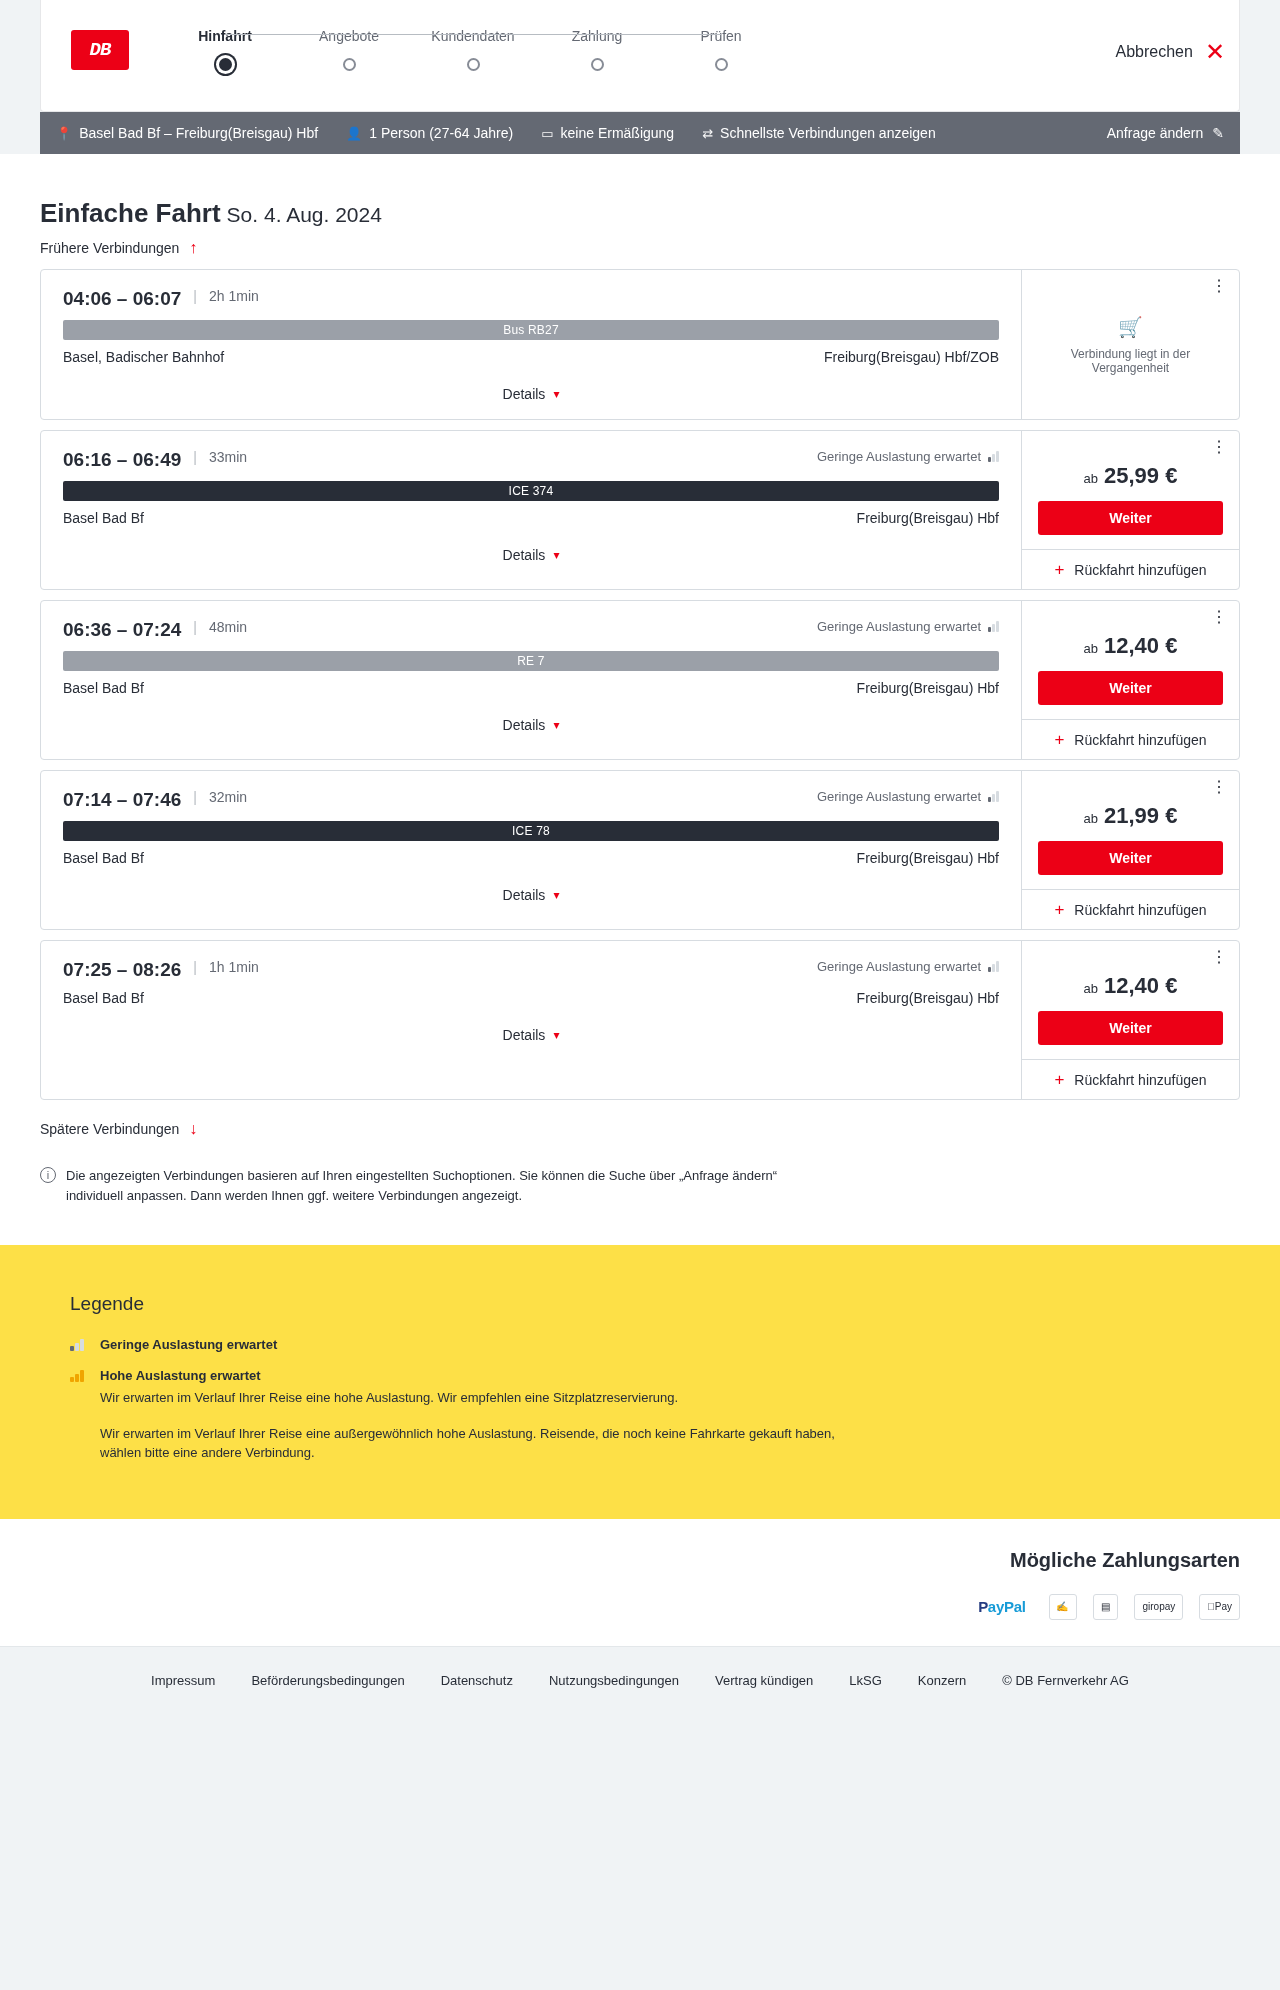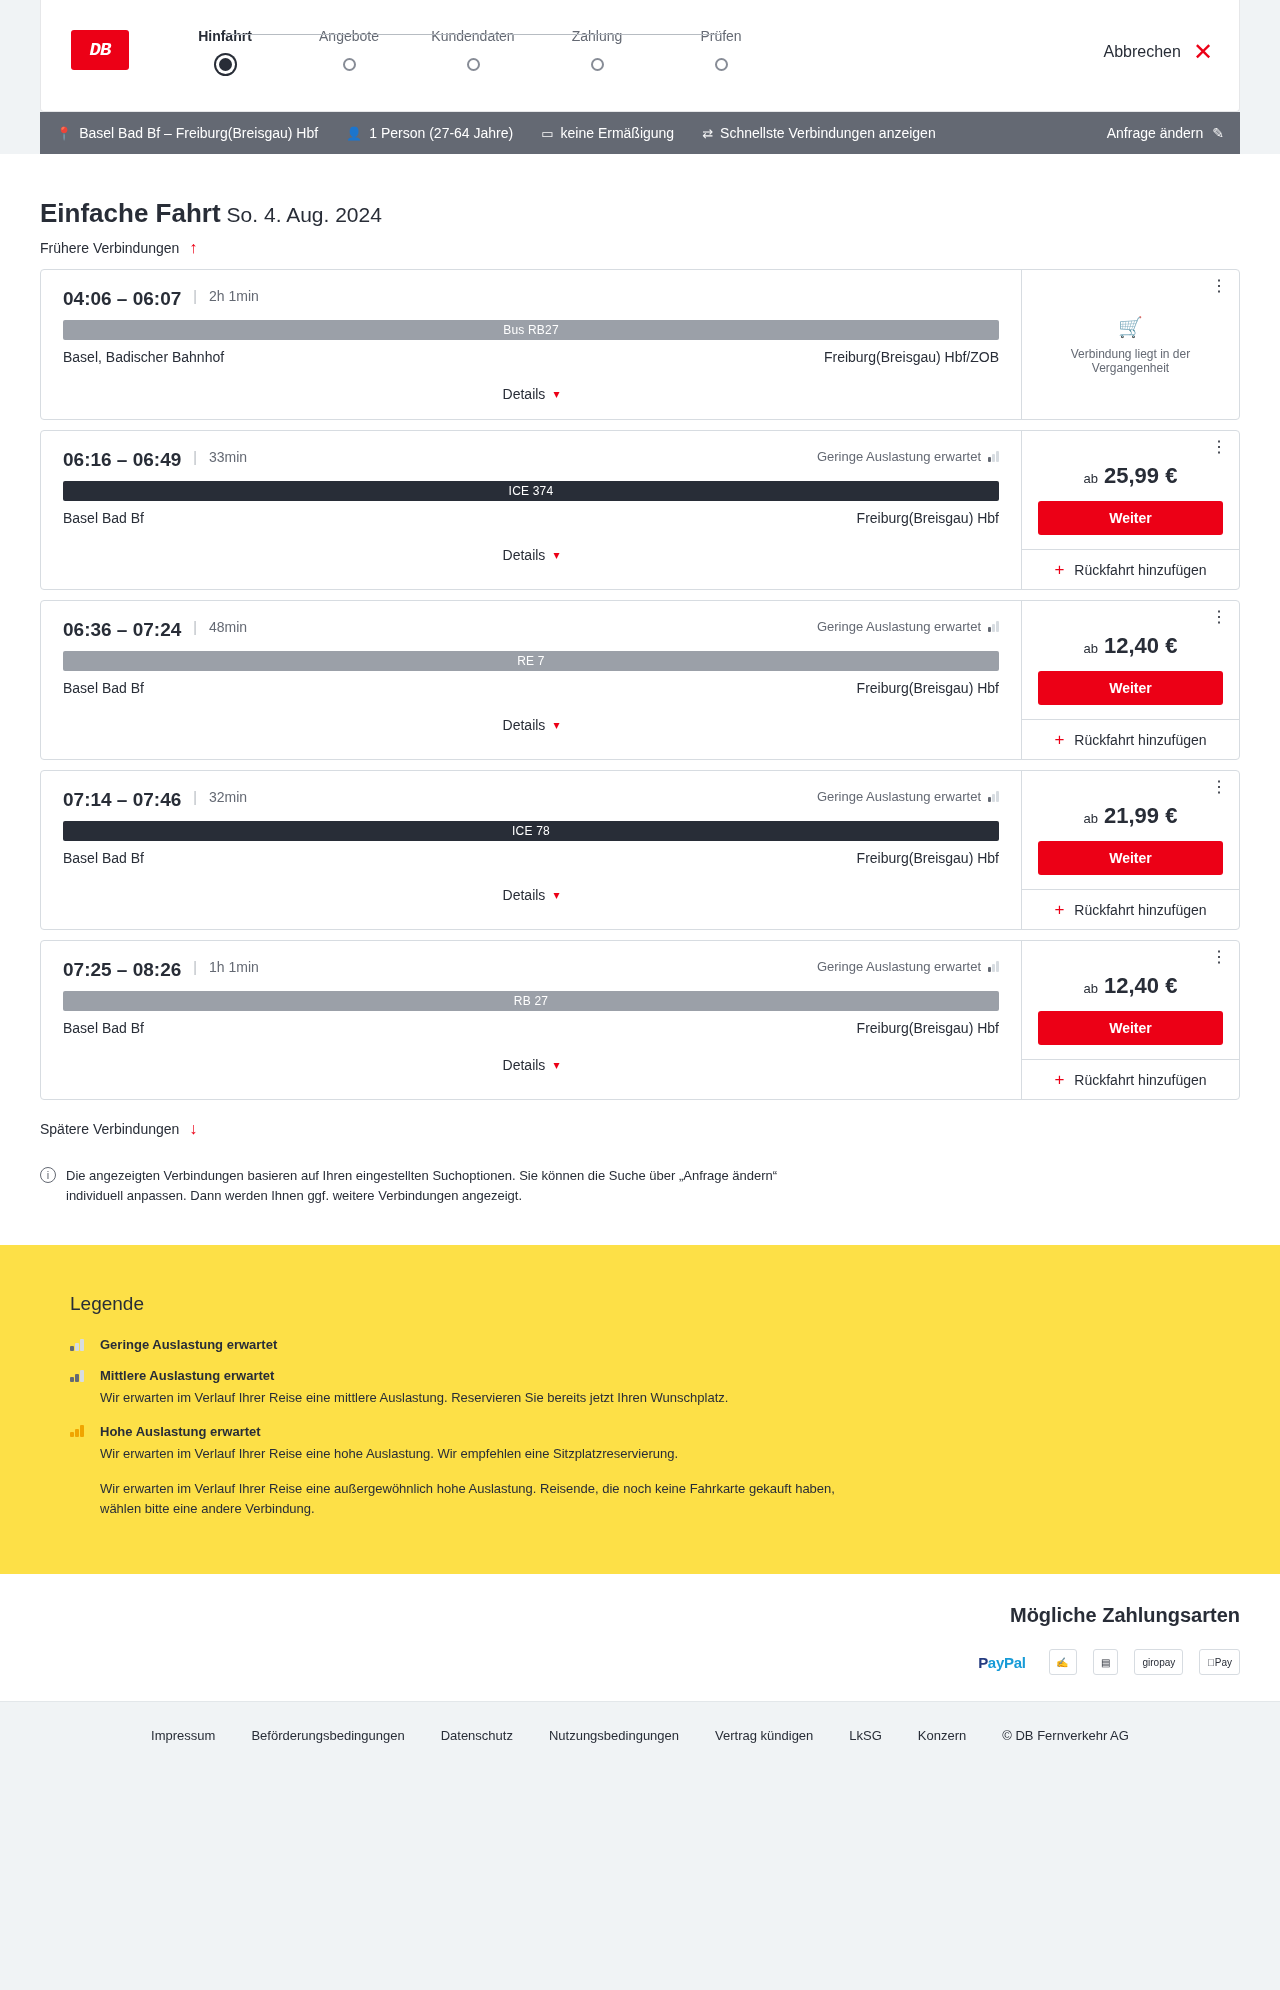--- a/index.html
+++ b/index.html
@@ -72,21 +72,21 @@
   .step .line {
     position: absolute;
     top: 6px; left: 50%;
     width: 124px; height: 1px;
     background: #b7bcc2;
     z-index: 1;
   }
   .step:last-child .line { display: none; }
   .cancel-btn {
     position: absolute;
-    right: 26px; top: 40px;
+    right: 14px; top: 40px;
     display: flex; align-items: center;
     gap: 12px;
     cursor: pointer;
   }
   .cancel-btn .txt { font-size: 16px; color: #282d37; }
   .cancel-x { font-size: 24px; color: #ec0016; line-height: 1; font-weight: 300;}
 
   
   .summary-bar {
     margin: 0 40px;
@@ -555,21 +555,20 @@
               <span class="conn-dur">1h 1min</span>
               <span class="conn-occ">
                 <span>Geringe Auslastung erwartet</span>
                 <span class="occ-bars">
                     <i></i>
                     <i></i>
                     <i></i>
                   </span>
               </span>
             </div>
-            <div class="train-bar grey">RB 27</div>
             <div class="conn-stations">
               <span>Basel Bad Bf</span>
               <span>Freiburg(Breisgau) Hbf</span>
             </div>
             <div class="details-row">
               <span class="details-link">
                 <span>Details</span>
                 <span class="chev">▾</span>
               </span>
             </div>
@@ -610,31 +609,20 @@
         <div class="legend-head">
           <span class="bars low">
               <i></i>
               <i></i>
               <i></i>
             </span>
           <span class="lbl">Geringe Auslastung erwartet</span>
         </div>
       </div>
 
-      <div class="legend-item">
-        <div class="legend-head">
-          <span class="bars mid">
-              <i></i>
-              <i></i>
-              <i></i>
-            </span>
-          <span class="lbl">Mittlere Auslastung erwartet</span>
-        </div>
-        <div class="legend-desc">Wir erwarten im Verlauf Ihrer Reise eine mittlere Auslastung. Reservieren Sie bereits jetzt Ihren Wunschplatz.</div>
-      </div>
 
       <div class="legend-item">
         <div class="legend-head">
           <span class="bars high">
               <i></i>
               <i></i>
               <i></i>
             </span>
           <span class="lbl">Hohe Auslastung erwartet</span>
         </div>

